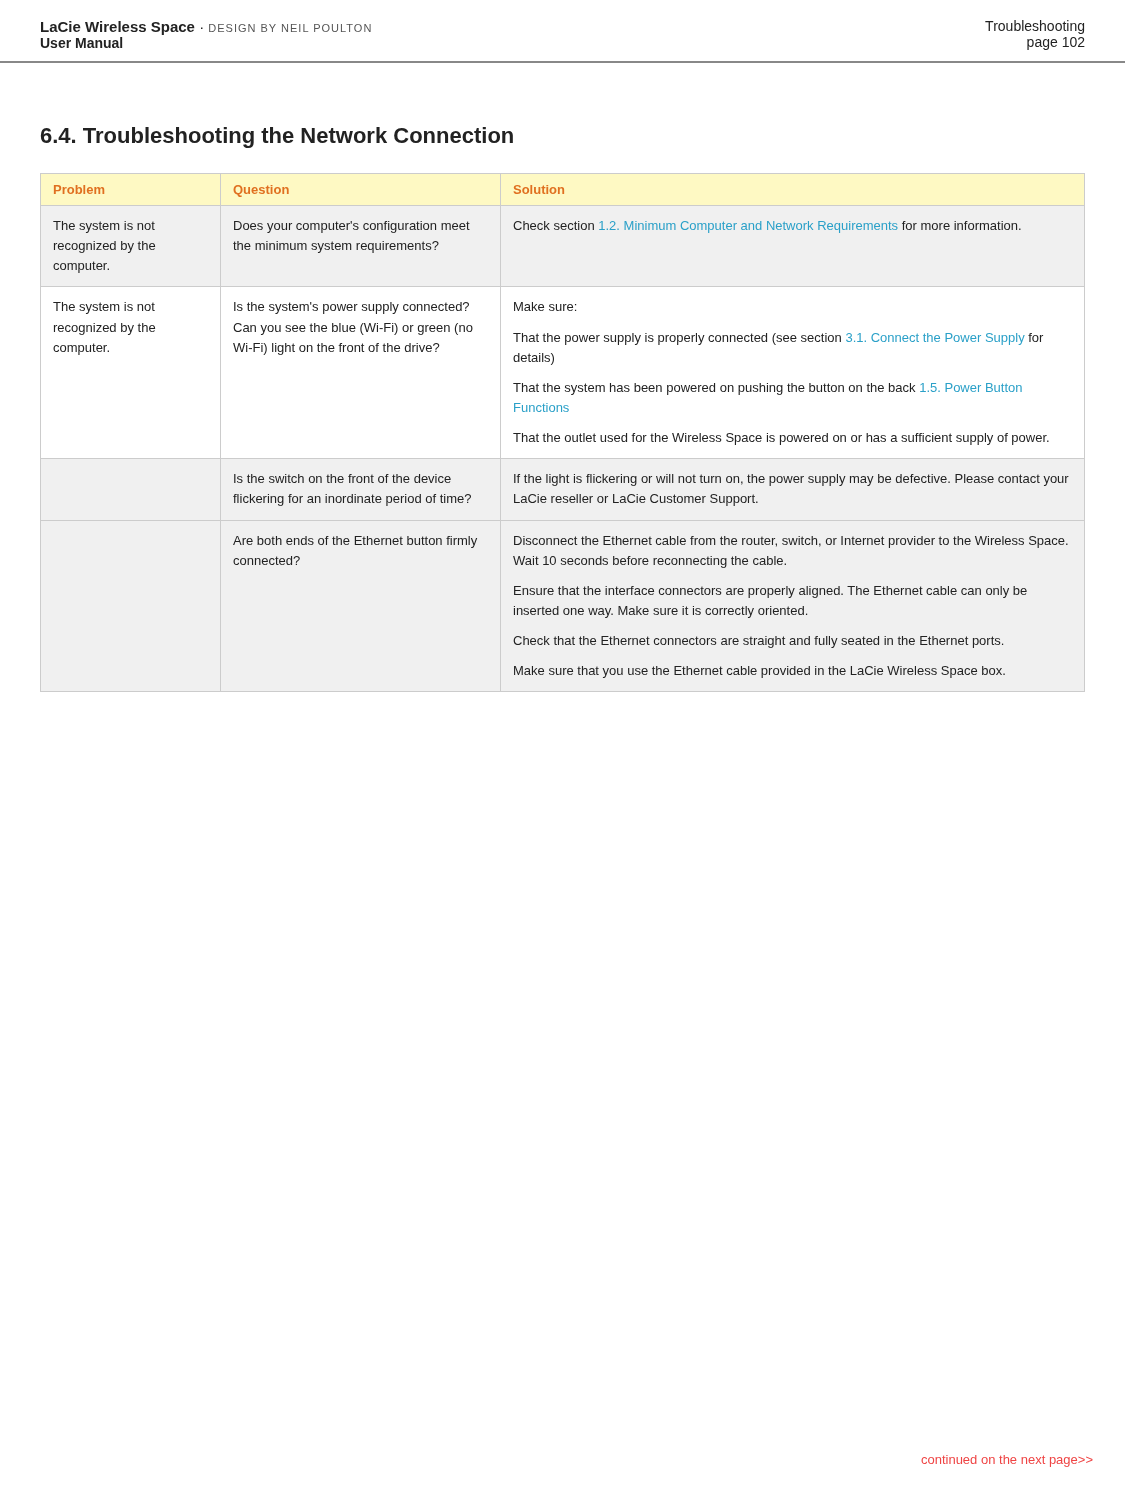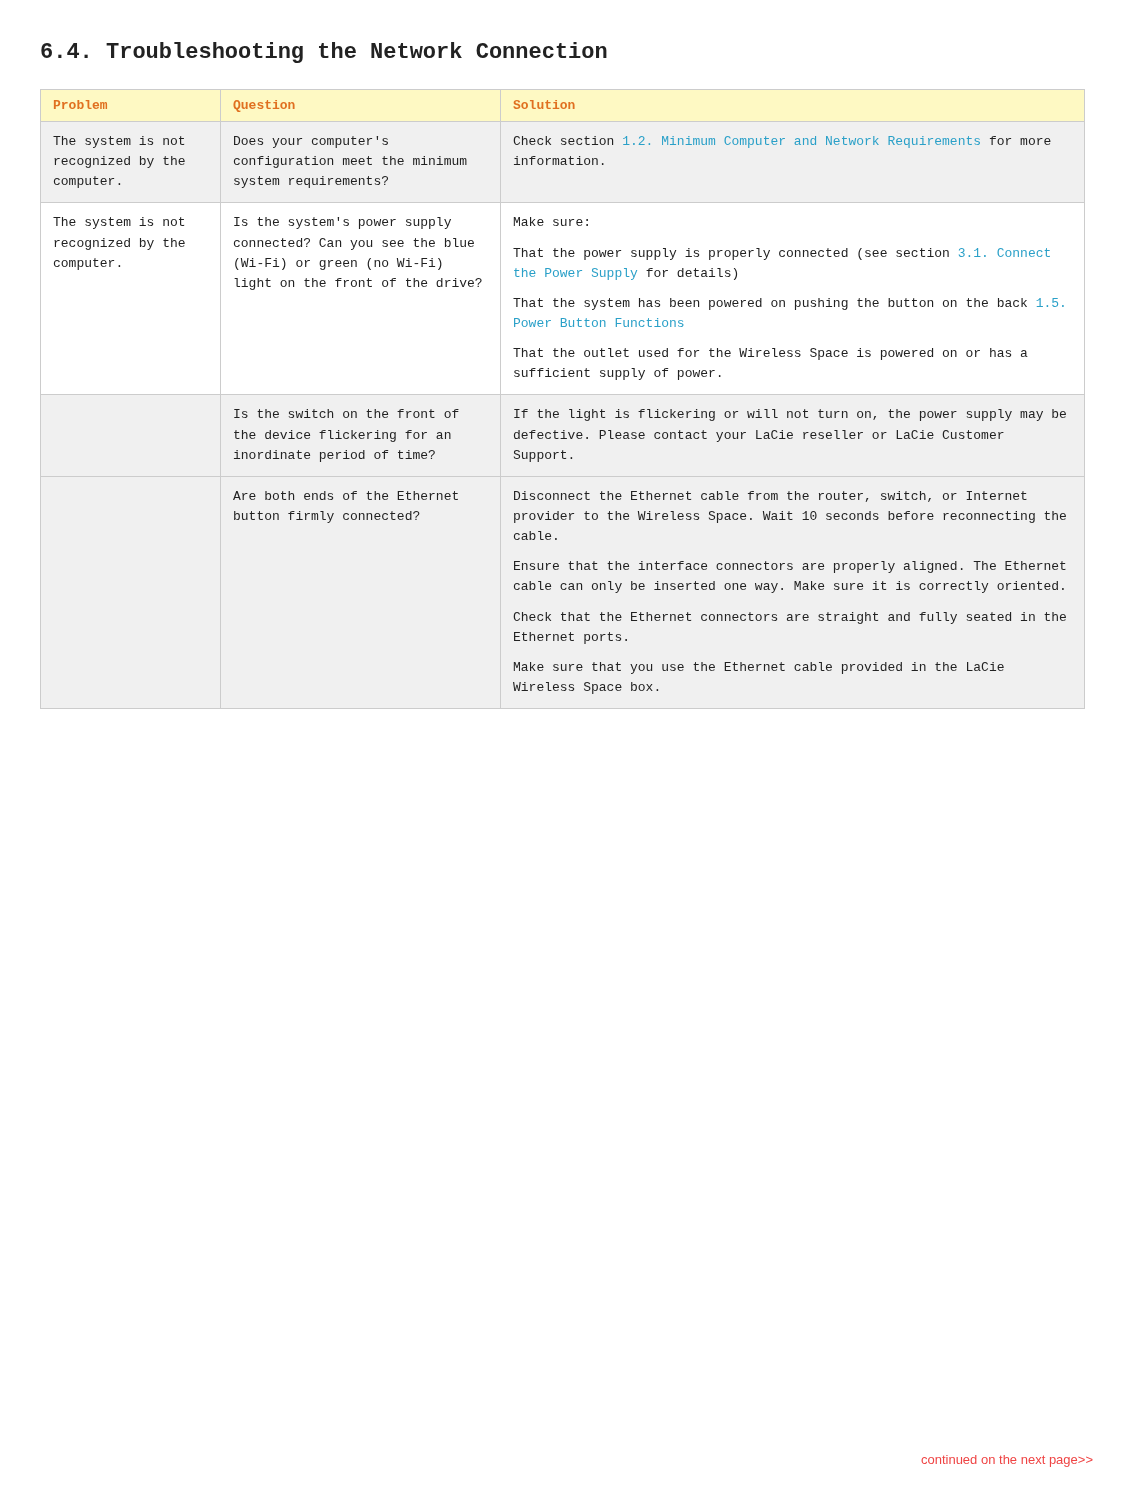--- a/index.html
+++ b/index.html
@@ -58,22 +58,21 @@
       font-size: 14px;
       color: #222;
     }
 
     .header-right .page-num {
       font-size: 14px;
       color: #222;
     }
 
     .main-content {
-      padding: 40px 40px 40px 40px;
-      font-family: Liberation Mono, monospace;
+      padding: 60px 40px 40px 40px;
     }
 
     .section-heading {
       font-size: 22px;
       font-weight: bold;
       color: #222;
       margin-bottom: 24px;
     }
 
     .troubleshoot-table {
@@ -140,20 +139,34 @@
     .page-wrap {
       position: relative;
       min-height: 1497px;
     }
   </style>
 </head>
 <body>
 
 <div class="page-wrap">
 
+  <div class="header">
+    <div class="header-left">
+      <div class="brand">
+        <span>LaCie Wireless Space</span>
+        <span class="dot"> · </span>
+        <span class="design">DESIGN BY NEIL POULTON</span>
+      </div>
+      <div class="manual">User Manual</div>
+    </div>
+    <div class="header-right">
+      <div class="section-title">Troubleshooting</div>
+      <div class="page-num">page 102</div>
+    </div>
+  </div>
 
   <div class="main-content">
 
     <h2 class="section-heading">
       <span>6.4.</span>&nbsp;<span>Troubleshooting the Network Connection</span>
     </h2>
 
     <table class="troubleshoot-table">
       <thead>
         <tr>

